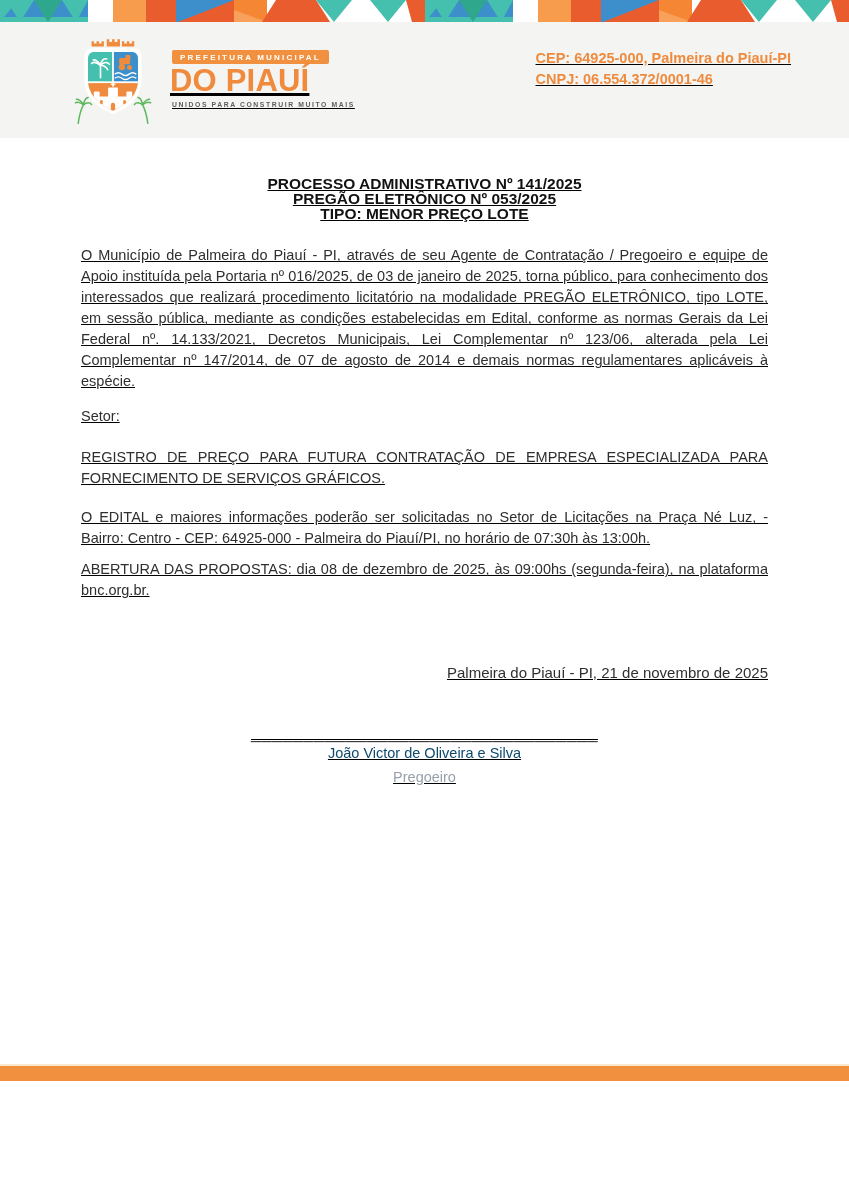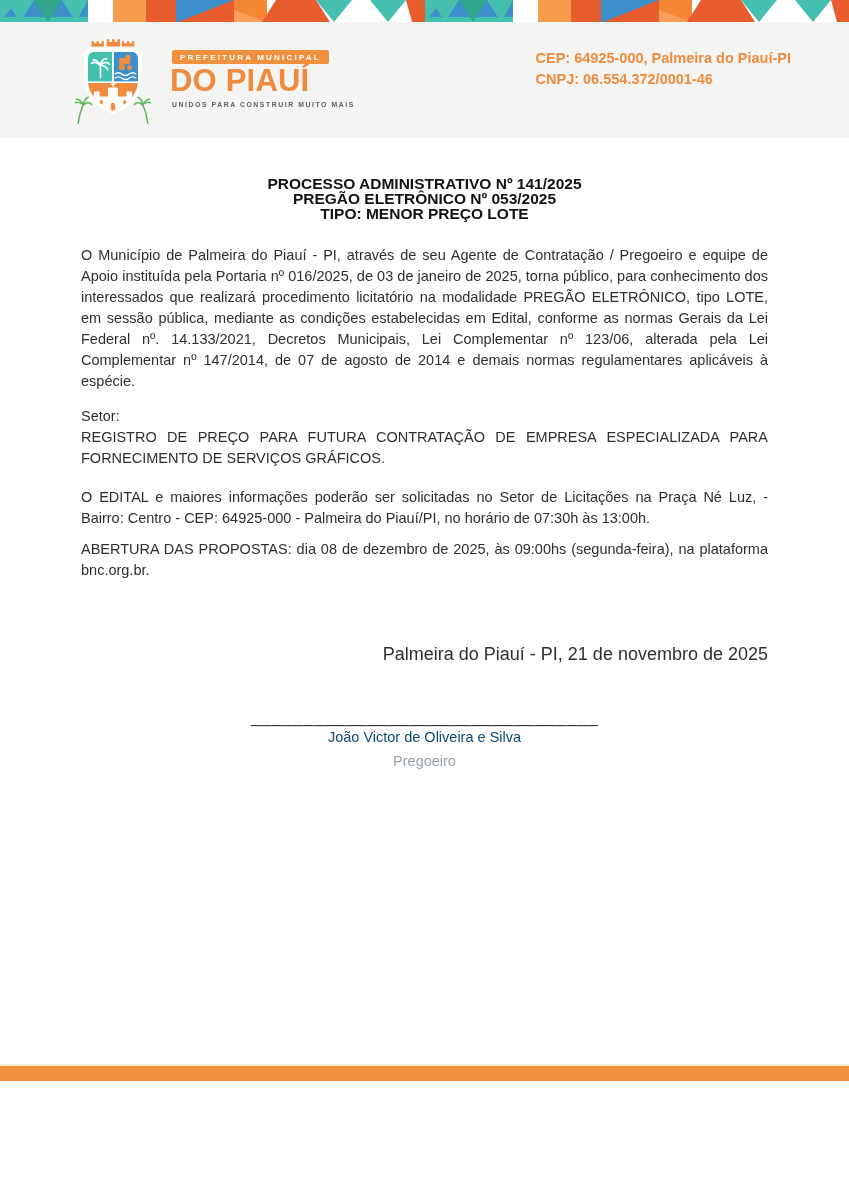--- a/index.html
+++ b/index.html
@@ -5,20 +5,21 @@
   * { margin: 0; padding: 0; box-sizing: border-box; }
   html, body { background: #ffffff; }
   body { font-family: "Liberation Sans", sans-serif; }
   .page {
     position: relative;
     width: 849px;
     height: 1084px;
     margin: 0 auto;
     background: #ffffff;
     overflow: hidden;
+    text-decoration: underline;
   }
   .top-strip { display: block; width: 849px; height: 22px; }
   .header {
     display: flex;
     align-items: flex-start;
     width: 100%;
     height: 116px;
     background: #f4f4f2;
     padding: 12px 58px 0 66px;
   }
@@ -68,30 +69,31 @@
     font-weight: bold;
     font-size: 15.5px;
     line-height: 1.0;
     color: #121212;
   }
   .doc-title div { margin-bottom: 0; padding: 0; line-height: 14.8px; }
   .para {
     font-size: 14.5px;
     line-height: 21px;
     color: #2f2f2f;
+    margin-top: 20px;
   }
   .justify { text-align: justify; }
   .p1 { margin-top: 24px; }
   .objeto-label { margin-top: 14px; }
   .edital { margin-top: 18px; }
   .abertura { margin-top: 10px; }
   .date-line {
     margin-top: 63px;
     text-align: right;
-    font-size: 18px;
+    font-size: 15px;
     color: #2f2f2f;
   }
   .signature { margin-top: 42px; text-align: center; }
   .sig-rule { font-size: 18px; color: #3a3a3a; letter-spacing: 0.5px; line-height: 18px; }
   .sig-name { margin-top: 2px; font-size: 14.5px; color: #0c4a6e; line-height: 21px; }
   .sig-role { margin-top: 3px; font-size: 14.5px; color: #97a1ab; line-height: 21px; }
   .bottom-bar {
     position: absolute;
     left: 0; right: 0; bottom: 3px;
     height: 17px;

